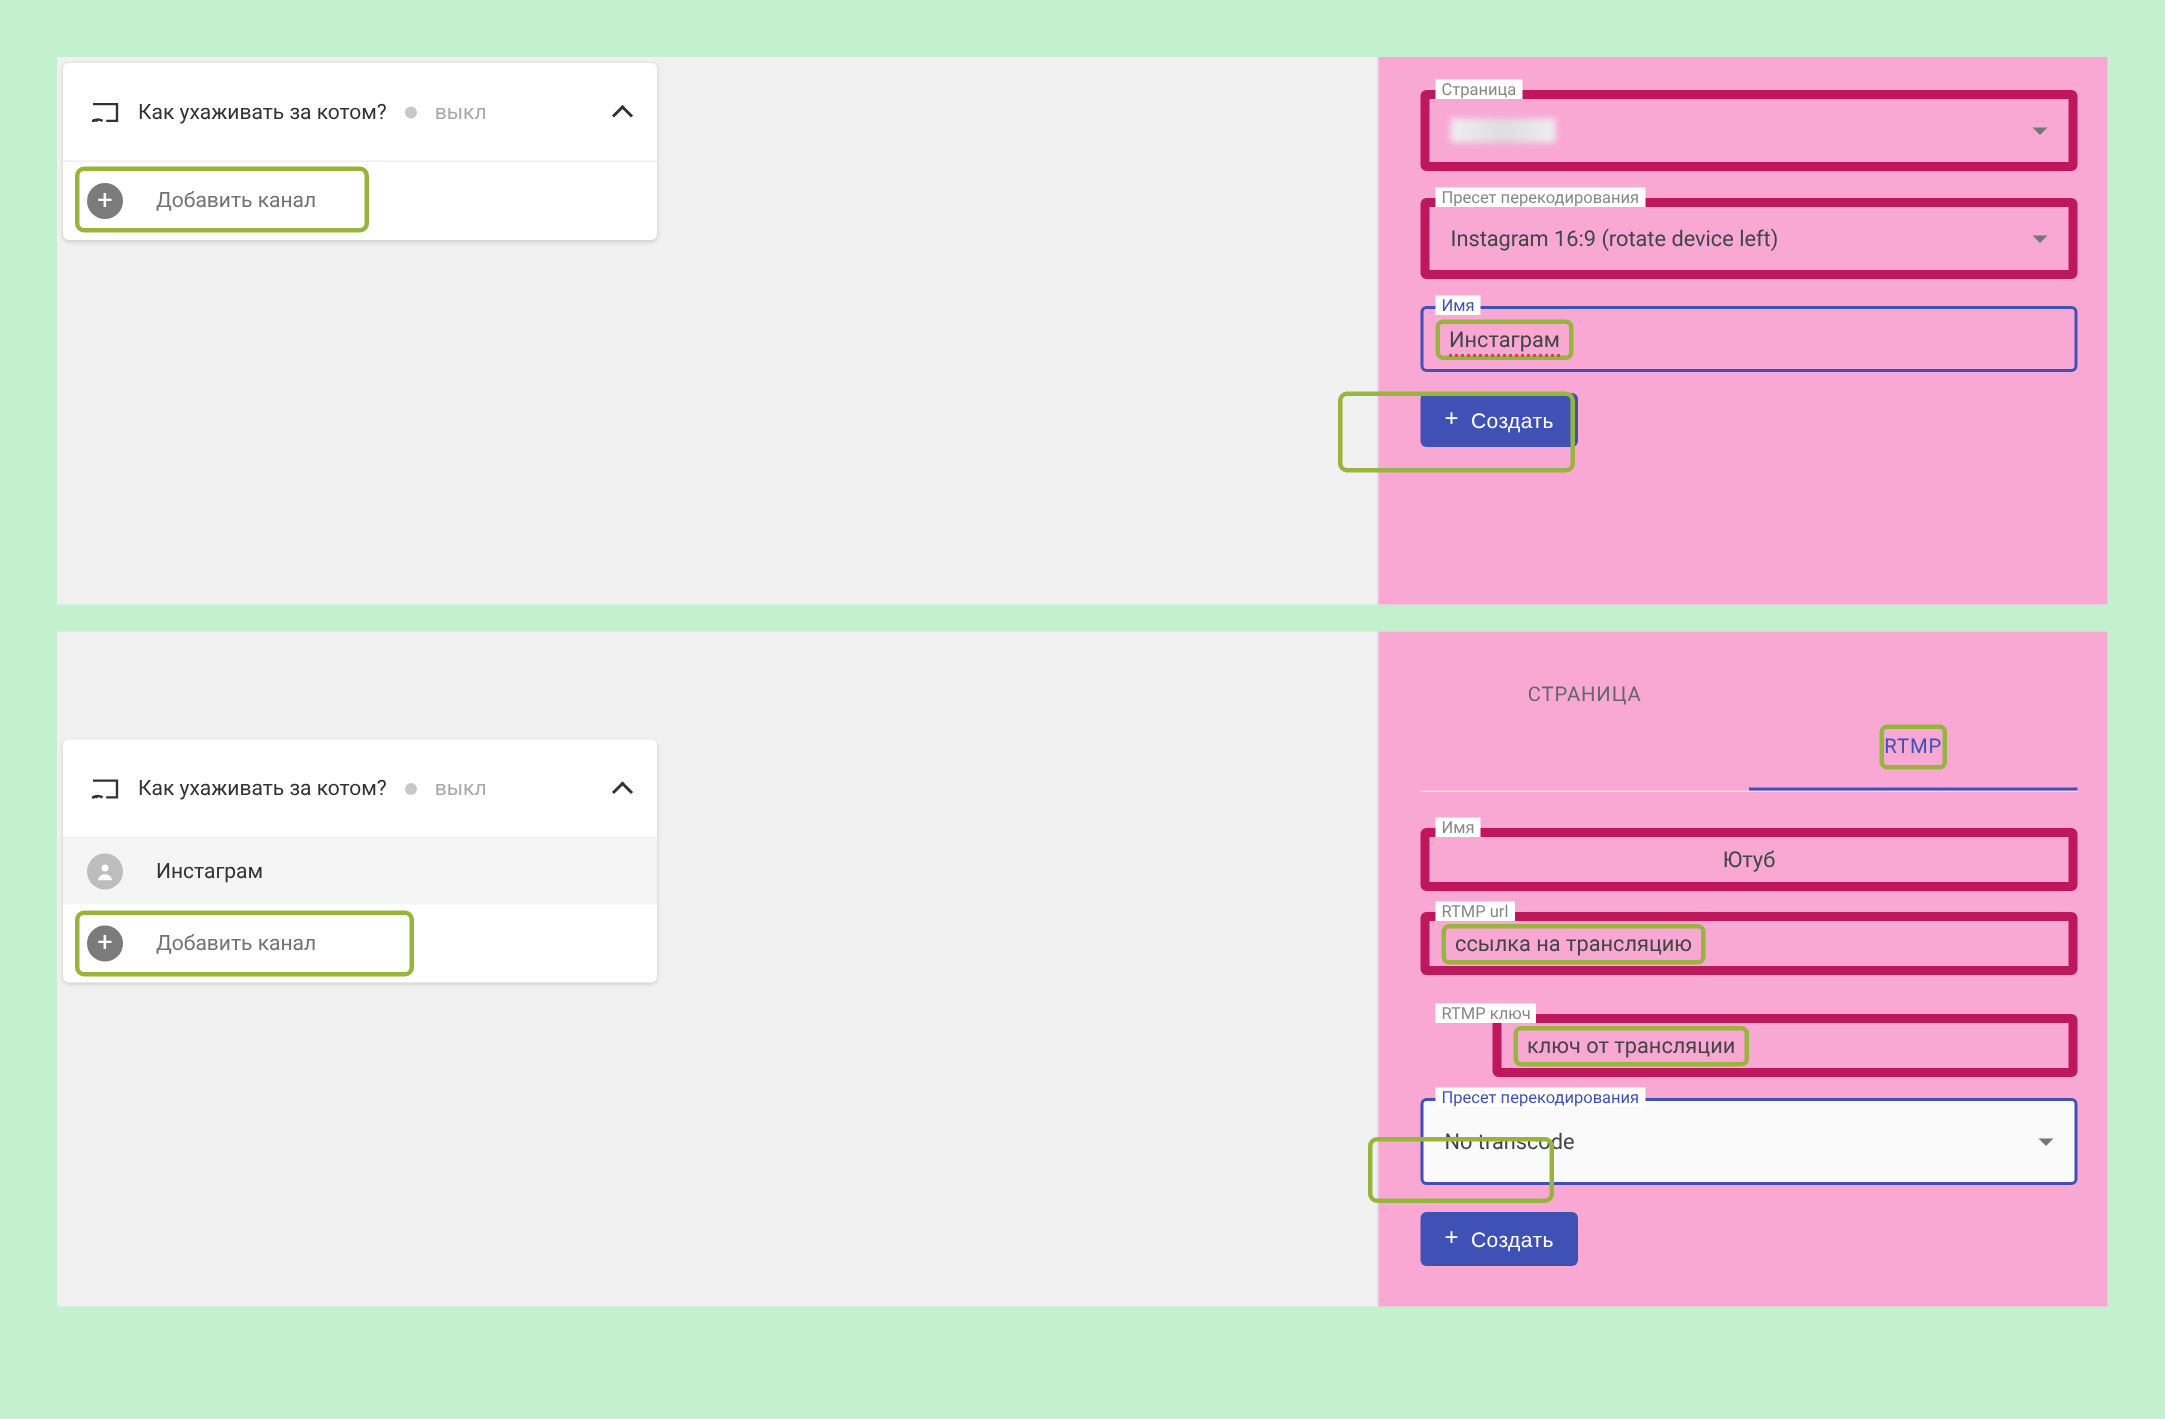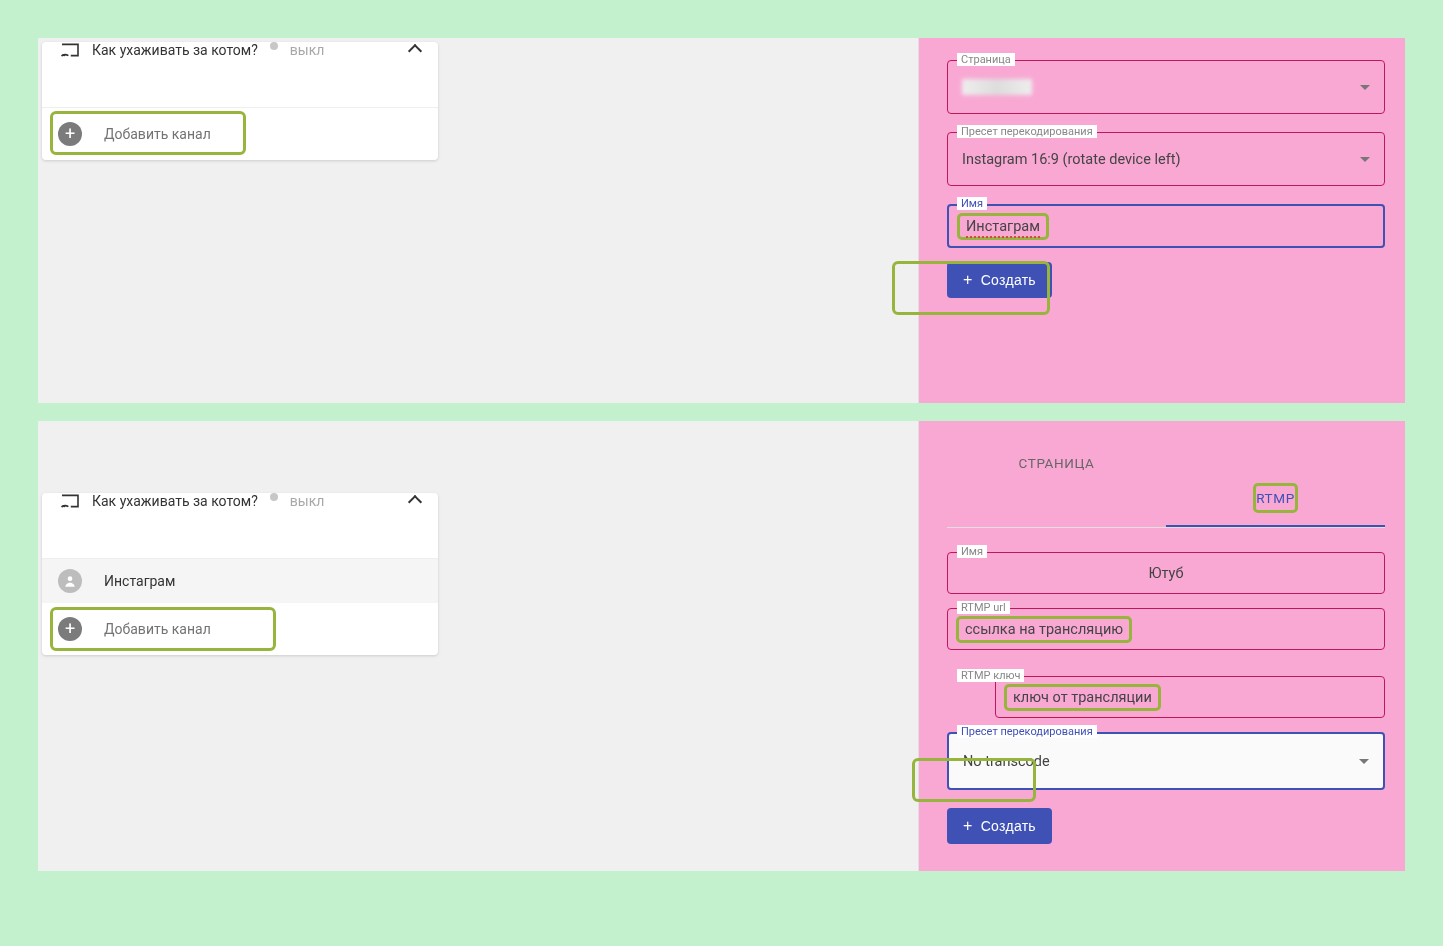--- a/index.html
+++ b/index.html
@@ -41,21 +41,21 @@
   .card {
     background: #ffffff;
     width: 396px;
     border-radius: 4px;
     box-shadow: 0 1px 3px rgba(0,0,0,0.15);
     overflow: hidden;
   }
   .step2 .left-col { padding-top: 72px; }
   .card-header {
     display: flex;
-    align-items: flex-start;
+    align-items: center;
     height: 66px;
     padding: 0 18px;
     gap: 12px;
     border-bottom: 1px solid #eee;
   }
   .card-title {
     font-size: 14px;
     color: #333;
     flex: 0 0 auto;
   }
@@ -122,21 +122,21 @@
   .field-label {
     position: absolute;
     top: -7px; left: 10px;
     background: #fff;
     padding: 0 4px;
     font-size: 11px;
     color: #888;
   }
   .field-label.focus { color: #3f51b5; }
   .field-box {
-    border: 1px solid #be185d;
+    border: 6px solid #be185d;
     border-radius: 4px;
     height: 54px;
     display: flex;
     align-items: center;
     padding: 0 14px;
     font-size: 14.5px;
     color: #444;
     justify-content: space-between;
   }
   .field-box.focused { border: 2px solid #3f51b5; height: 54px; }

